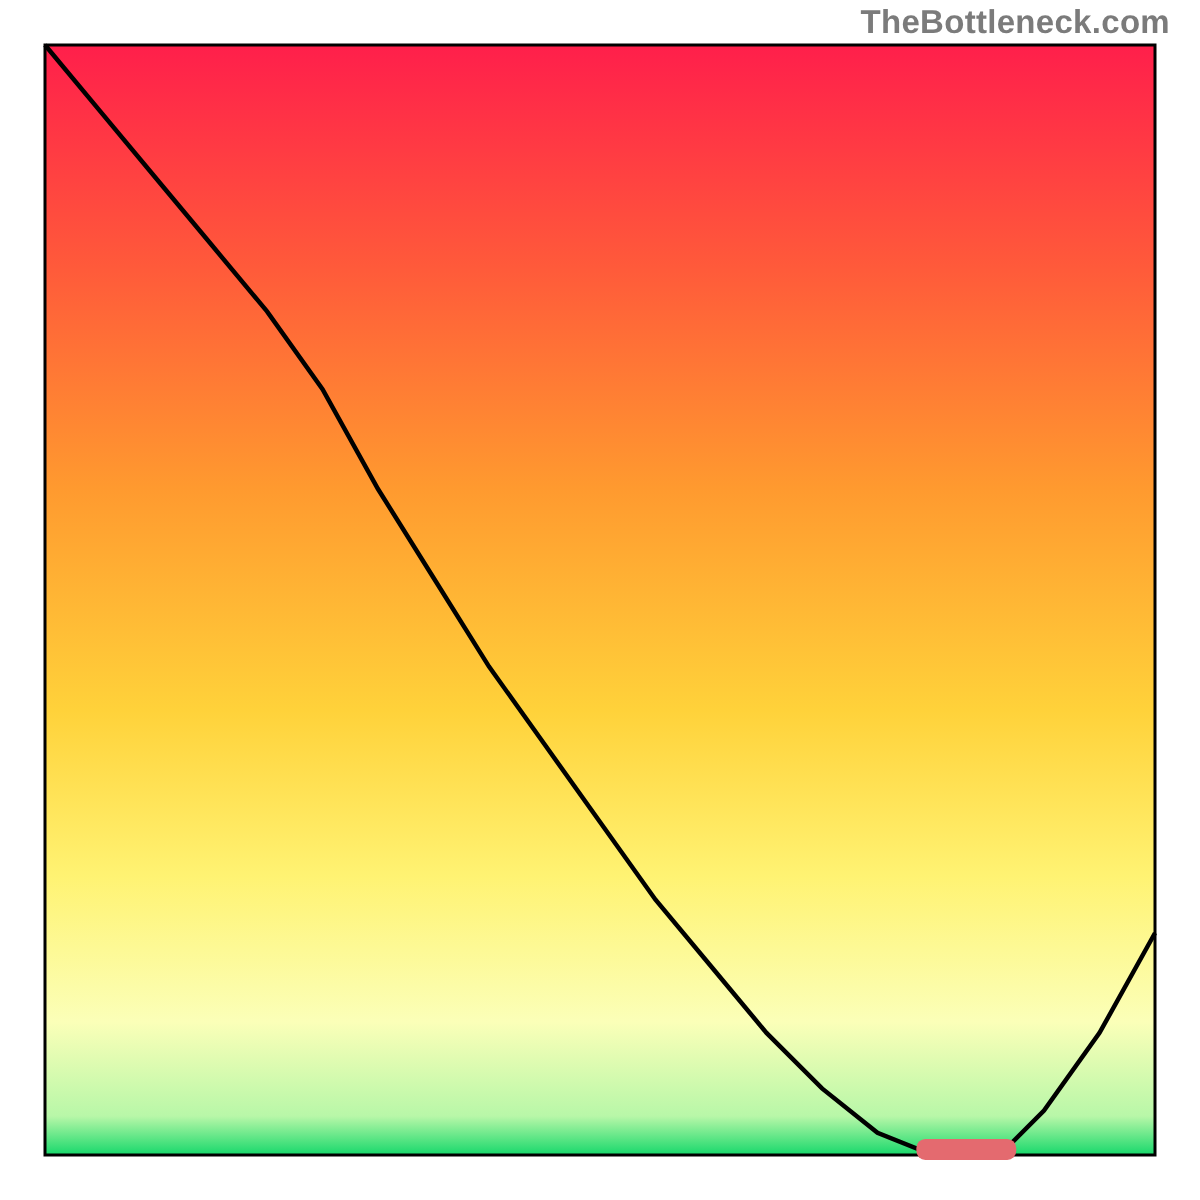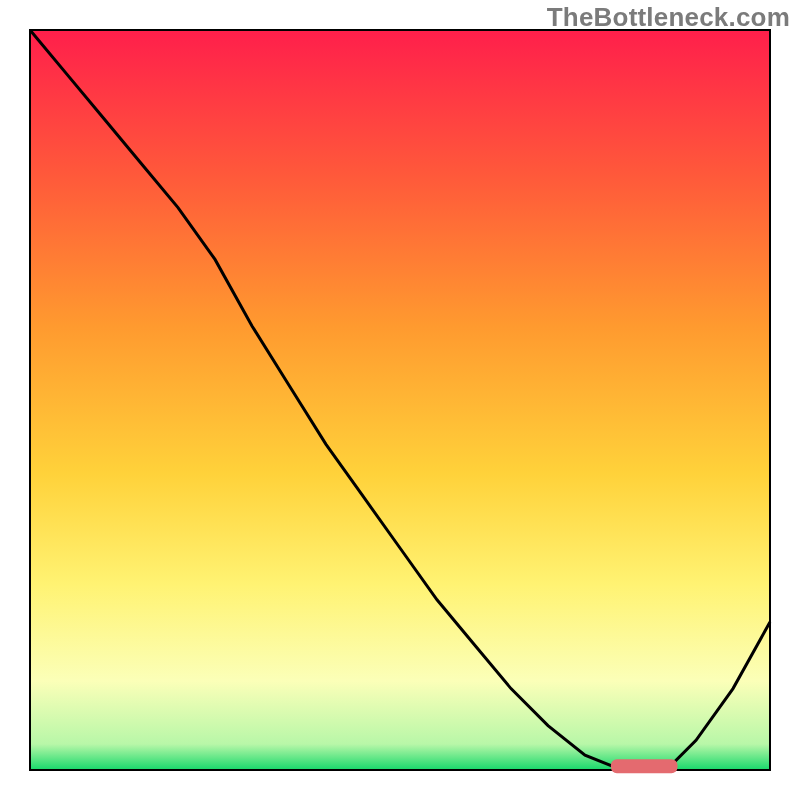--- a/index.html
+++ b/index.html
@@ -11,22 +11,22 @@
     font-family: Arial, Helvetica, sans-serif;
   }
   .wrap {
     position: relative;
     width: 800px;
     height: 800px;
   }
   .watermark {
     position: absolute;
     top: 2px;
-    right: 10px;
-    font-size: 26px;
+    right: 20px;
+    font-size: 22px;
     font-weight: 600;
     color: #7b7b7b;
     letter-spacing: 0.2px;
     z-index: 5;
   }
   svg {
     display: block;
   }
 </style>
 </head>

